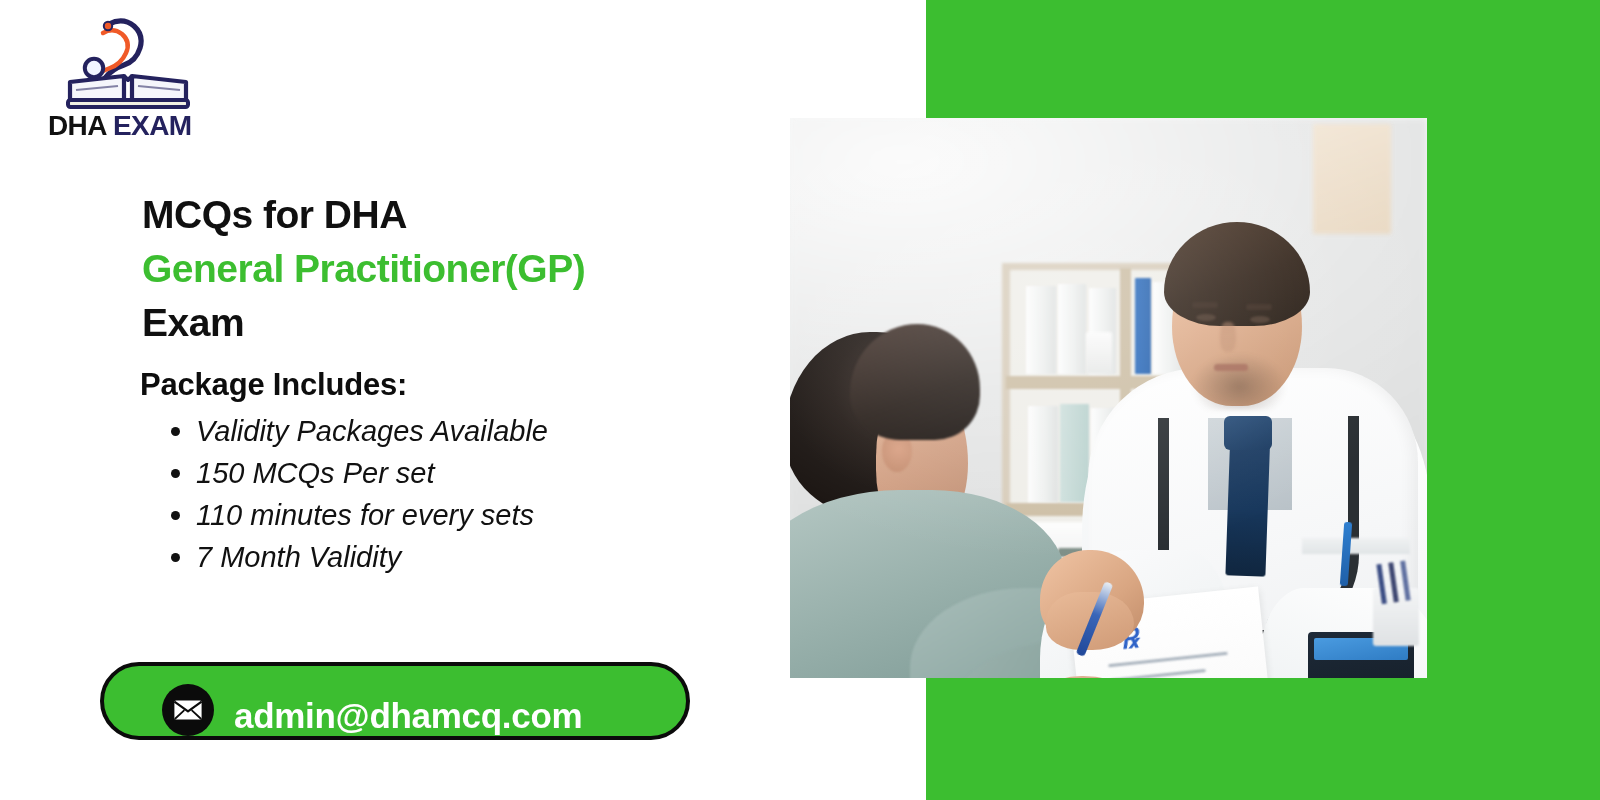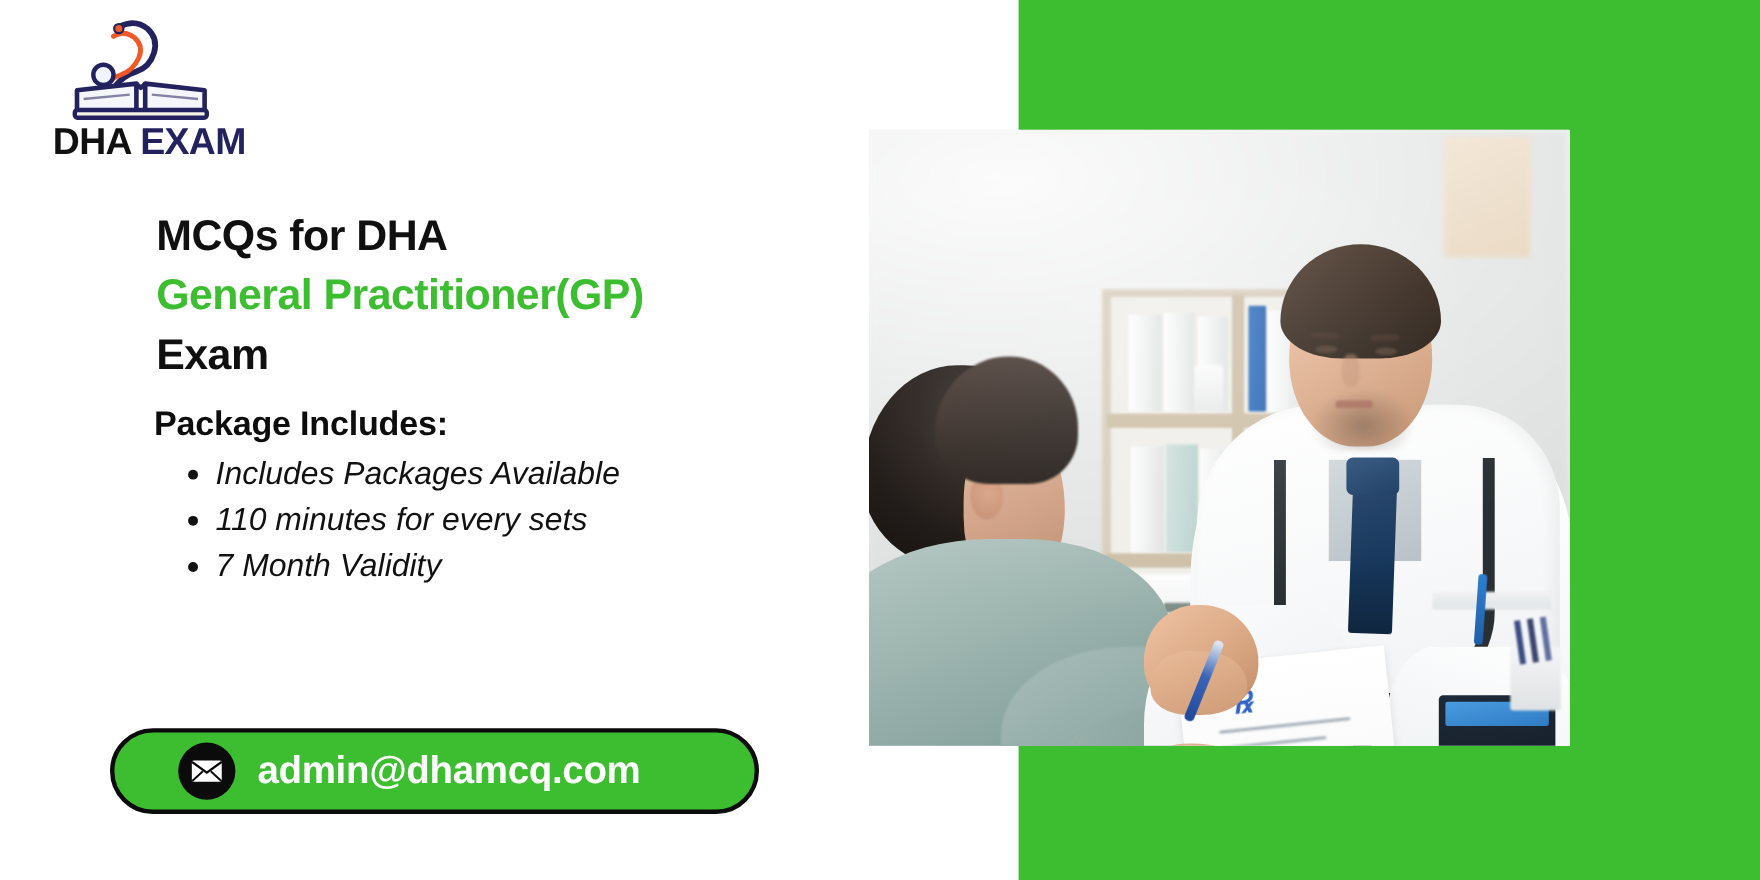--- a/index.html
+++ b/index.html
@@ -393,21 +393,21 @@
   
   #logo {
     position: absolute;
     left: 48px;
     top: 14px;
     width: 190px;
   }
   #logo-mark { display: block; width: 132px; height: 96px; margin-left: 14px; }
   #logo-wordmark-1 {
     font-weight: 800;
-    font-size: 34px;
+    font-size: 28px;
     letter-spacing: -.6px;
     line-height: 1;
     margin-top: 2px;
     white-space: nowrap;
   }
   #logo-word-dha { color: #111111; }
   #logo-word-exam { color: #24225e; }
   #logo-wordmark-2 {
     color: #f05a28;
     font-weight: 800;
@@ -472,21 +472,21 @@
     position: absolute;
     left: 100px;
     top: 662px;
     width: 590px;
     height: 78px;
     box-sizing: border-box;
     background: #3cbe30;
     border: 4px solid #0b0b0b;
     border-radius: 39px;
     display: flex;
-    align-items: center;
+    align-items: flex-end;
     padding-left: 58px;
     gap: 20px;
   }
   #mail-badge {
     width: 52px;
     height: 52px;
     border-radius: 50%;
     background: #0b0b0b;
     display: flex;
     align-items: center;
@@ -619,21 +619,22 @@
 
   <div id="package-title">Package Includes:</div>
 
   <div id="headline">
     <div class="l1">MCQs for DHA</div>
     <div class="l2">General Practitioner(GP)</div>
     <div class="l3">Exam</div>
   </div>
 
   <ul id="feature-list">
-    <li>Includes Packages Available</li>
+    <li>Validity Packages Available</li>
+    <li>150 MCQs Per set</li>
     <li>110 minutes for every sets</li>
     <li>7 Month Validity</li>
   </ul>
 
   <div id="email-pill">
     <span id="mail-badge">
       <svg width="30" height="22" viewBox="0 0 30 22" aria-hidden="true">
         <rect x="1.4" y="1.4" width="27.2" height="19.2" rx="1.6" fill="#ffffff"></rect>
         <path d="M1.4 2.6 L15 12.4 L28.6 2.6" fill="none" stroke="#0b0b0b" stroke-width="2.2" stroke-linejoin="round"></path>
         <path d="M1.8 20 L11.4 11.2 M28.2 20 L18.6 11.2" fill="none" stroke="#0b0b0b" stroke-width="1.8"></path>

